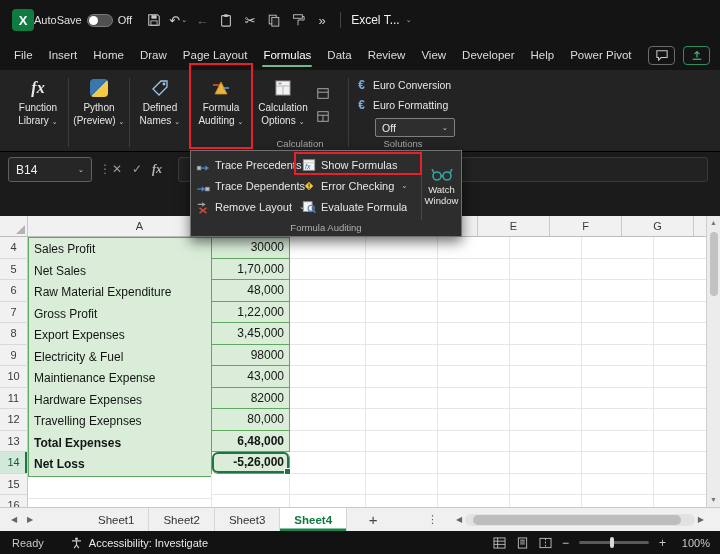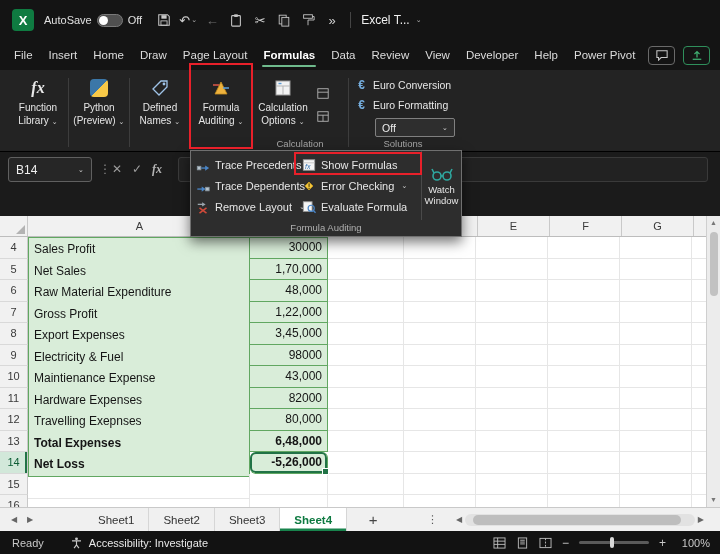--- a/index.html
+++ b/index.html
@@ -5,42 +5,42 @@
   * { margin:0; padding:0; box-sizing:border-box; }
   html,body { width:720px; height:554px; overflow:hidden; background:#161616;
     font-family:"Liberation Sans", sans-serif; }
   .app { position:relative; width:720px; height:554px; background:#161616; overflow:hidden; }
 
   
   .titlebar { position:absolute; top:0; left:0; width:720px; height:40px; background:#141414;
     display:flex; align-items:center; color:#d8d8d8; }
   .xl-logo { width:22px; height:22px; margin-left:12px; background:#0f7b41; border-radius:4px;
     color:#fff; font-weight:bold; font-size:13px; display:flex; align-items:center; justify-content:center; flex:none; }
-  .ts-label { font-size:11px; color:#e0e0e0; margin-left:10px; }
+  .ts-label { font-size:11px; color:#e0e0e0; }
   .toggle { width:26px; height:13px; background:#505050; border:1px solid #7a7a7a; border-radius:7px; margin:0 5px; position:relative; flex:none; }
   .knob { position:absolute; left:1px; top:1px; width:9px; height:9px; background:#fff; border-radius:50%; }
   .ts-state { font-size:11px; color:#e0e0e0; margin-right:10px; }
   .tbtn { width:24px; height:26px; display:flex; align-items:center; justify-content:center;
     color:#cfcfcf; font-size:13px; border-radius:3px; flex:none; }
   .glyph { font-size:13px; }
   .dim { color:#6f6f6f; }
   .mini { font-size:7px; margin-left:1px; color:#b5b5b5; }
   .tdivider { width:1px; height:16px; background:#454545; margin:0 6px; flex:none; }
   .doc-title { font-size:12px; color:#f0f0f0; display:flex; align-items:center; gap:5px; margin-left:4px; white-space:nowrap; }
   .tb-right { margin-left:auto; display:flex; align-items:center; height:40px; }
   .avatar { width:22px; height:22px; border-radius:50%; background:#1d9150; color:#fff; font-size:9px;
     font-weight:bold; display:flex; align-items:center; justify-content:center; margin-right:12px; }
   .winbtn { width:34px; height:40px; display:flex; align-items:center; justify-content:center; color:#cfcfcf; font-size:13px; }
 
   
   .menubar { position:absolute; top:40px; left:0; width:720px; height:30px; background:#141414;
     display:flex; align-items:center; }
   .mtabs { display:flex; margin-left:6px; }
   .mtab { padding:0 8px; line-height:30px; font-size:11.5px; color:#dcdcdc; position:relative; white-space:nowrap; }
-  .mtab:nth-of-type(6) { color:#fff; font-weight:bold; }
+  .mtab:nth-of-type(6) { color:#fff; font-weight:normal; }
   .mtab:nth-of-type(6)::after { content:""; position:absolute; left:7px; right:7px; bottom:3px; height:2.5px;
     background:#6fba8c; border-radius:2px; }
   .mb-right { margin-left:auto; margin-right:10px; display:flex; gap:8px; align-items:center; }
   .mb-btn { width:27px; height:19px; border:1px solid #6a6a6a; border-radius:4px; display:flex; align-items:center; justify-content:center; }
   .mb-btn.share { border-color:#2f8f5b; }
 
   
   .ribbon { position:absolute; top:70px; left:0; width:720px; height:82px; background:#232323;
     border-bottom:1px solid #000; display:flex; padding-left:8px; }
   .bigbtn { width:60px; padding-top:7px; display:flex; flex-direction:column; align-items:center; gap:3px; flex:none; }
@@ -85,21 +85,21 @@
   .ch:nth-of-type(4){width:72px} .ch:nth-of-type(5){width:72px} .ch:nth-of-type(6){width:72px} .ch:nth-of-type(7){width:72px}
   .chfill { flex:1; }
 
   
   .grid { position:absolute; top:237px; left:0; width:706px; height:270px; background:#fff; overflow:hidden; }
   .grow { display:flex; height:21.5px; }
   .c { border-right:1px solid #e6e6e6; border-bottom:1px solid #e6e6e6; font-size:12px; color:#151515;
     display:flex; align-items:center; overflow:hidden; white-space:nowrap; }
   .rh { width:28px; background:#f1f1f1; border-right:1px solid #c9c9c9; border-bottom:1px solid #d9d9d9;
     color:#3a3a3a; font-size:11px; justify-content:center; flex:none; }
-  .ca { width:222px; padding:12px 5px; flex:none; }
+  .ca { width:184px; padding:12px 5px; flex:none; }
   .cb { width:78px; padding:0 5px; justify-content:flex-end; flex:none; }
   .cc { width:76px; flex:none; } .cd,.ce,.cf,.cg { width:72px; flex:none; }
   .cfill { flex:1; border-right:none; }
   .grow:nth-of-type(-n+11) .ca, .grow:nth-of-type(-n+11) .cb {
     background:#d9edd9; border-color:#61a761; }
   .grow:nth-of-type(-n+11) .ca { border-left:1px solid #61a761; }
   .grow:nth-of-type(1) .ca, .grow:nth-of-type(1) .cb { box-shadow: inset 0 1px 0 #61a761; }
   .grow:nth-of-type(10) .ca, .grow:nth-of-type(10) .cb,
   .grow:nth-of-type(11) .ca, .grow:nth-of-type(11) .cb { font-weight:bold; }
   .grow:nth-of-type(11) .cb { box-shadow: inset 0 0 0 2px #217346; position:relative; overflow:visible;border-radius:6px; }

